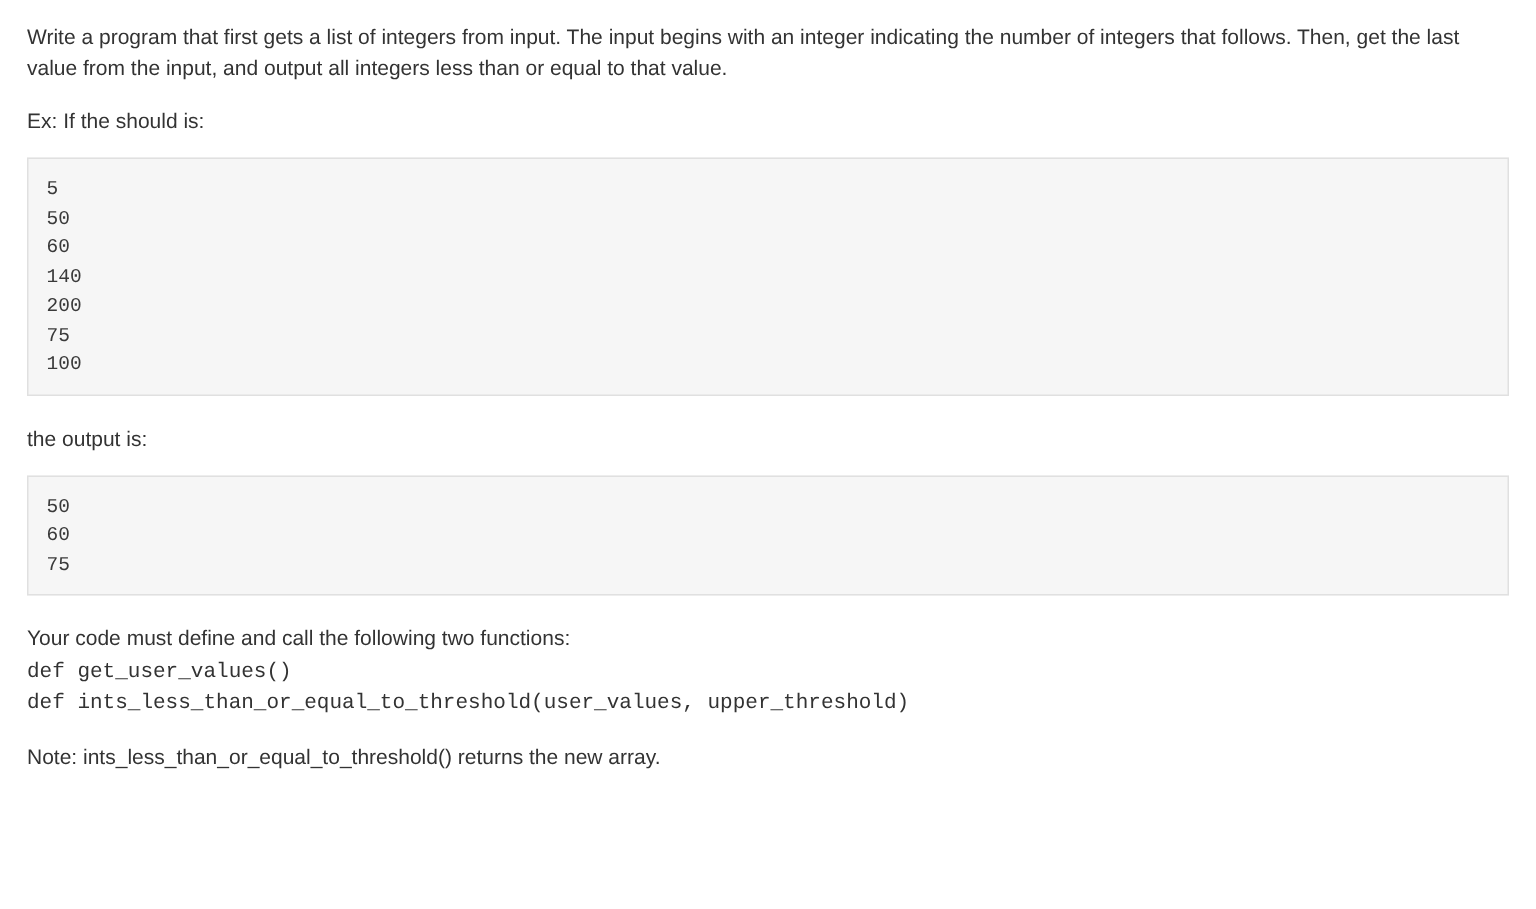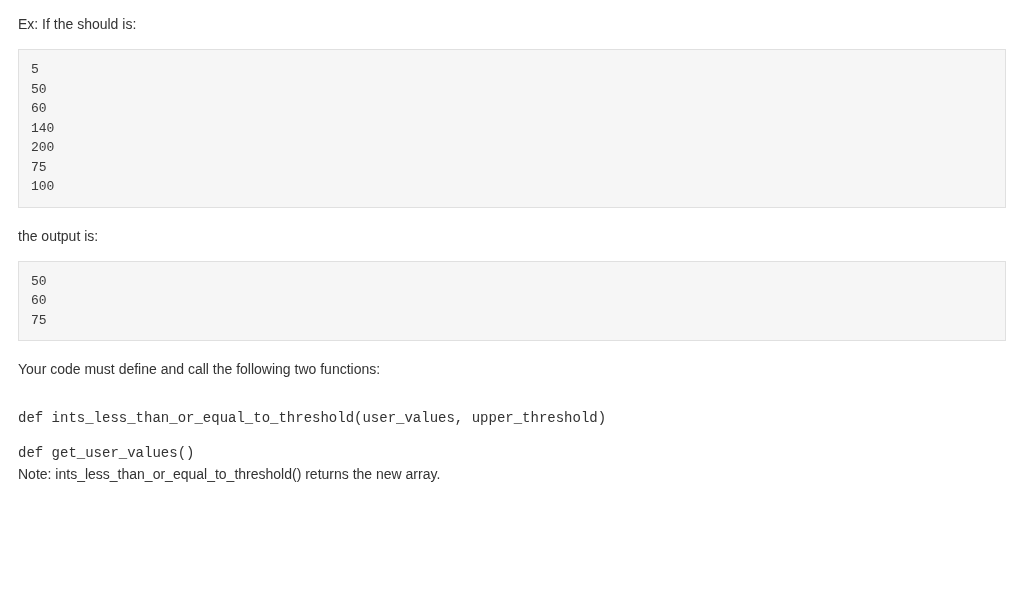--- a/index.html
+++ b/index.html
@@ -27,46 +27,47 @@
     margin: 0 0 18px 0;
     font-family: "Consolas", "Menlo", "Courier New", monospace;
     font-size: 13px;
     color: #3a3a3a;
     white-space: pre;
   }
   .mono {
     font-family: "Consolas", "Menlo", "Courier New", monospace;
   }
   .para-tight {
-    margin-bottom: 28px;
+    margin-bottom: 2px;
   }
 </style>
 </head>
 <body>
 
 <div class="wrap">
 
+  <p>Write a program that first gets a list of integers from input. The input begins with an integer indicating the number of integers that follows. Then, get the last value from the input, and output all integers less than or equal to that value.</p>
 
   <p>Ex: If the should is:</p>
 
   <div class="codeblock">5
 50
 60
 140
 200
 75
 100</div>
 
   <p>the output is:</p>
 
   <div class="codeblock">50
 60
 75</div>
 
 
 
   <p class="para-tight">Your code must define and call the following two functions:</p>
+  <div class="mono">def get_user_values()</div>
   <div class="mono" style="margin-bottom:14px;">def ints_less_than_or_equal_to_threshold(user_values, upper_threshold)</div>
-  <div class="mono">def get_user_values()</div>
 
   <p>Note: ints_less_than_or_equal_to_threshold() returns the new array.</p>
 
 </div>
 
 </body></html>

